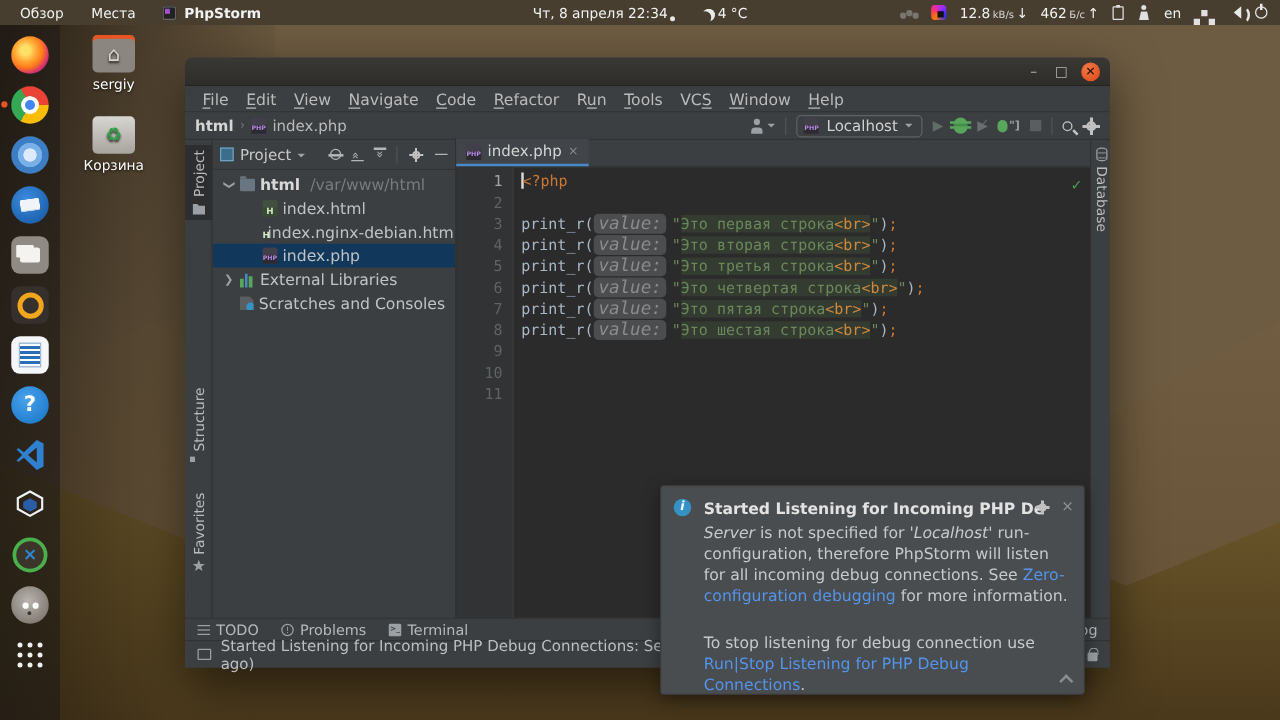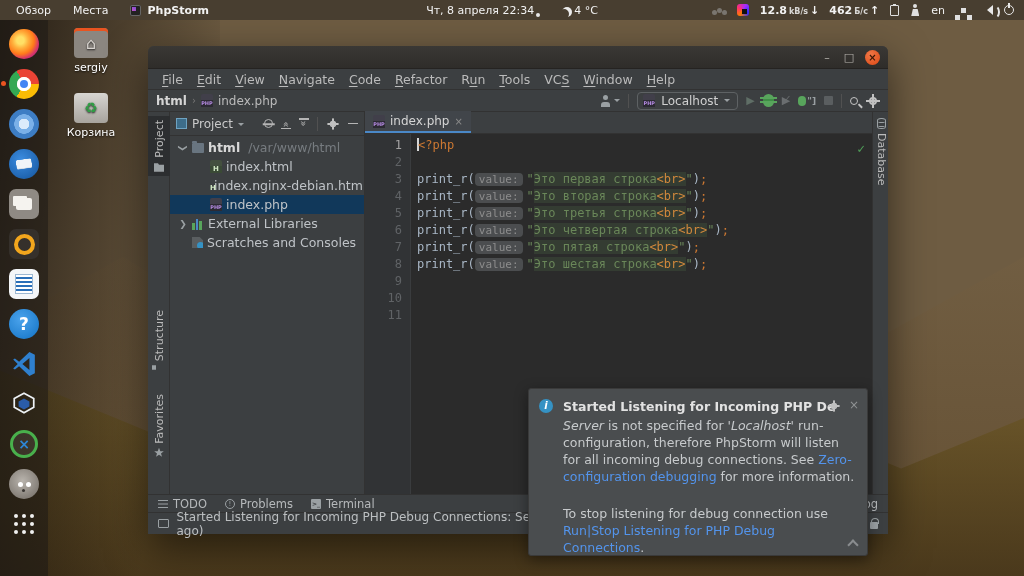--- a/index.html
+++ b/index.html
@@ -36,21 +36,21 @@
   .topbar .tb-center { position:absolute; left:0; right:0; text-align:center; pointer-events:none; }
   .tb-center-inner { pointer-events:auto; display:inline-flex; align-items:flex-end; gap:2px; }
   .tb-dot { width:4px; height:4px; border-radius:50%; background:#e8e8e8; }
   .topbar .tb-right { margin-left:auto; display:flex; align-items:center; gap:11px; padding-right:10px; }
   .crescent { width:10px; height:10px; border-radius:50%; box-shadow:inset -3px 2px 0 0 #eaeaea; }
   .tb-group { width:5px; height:5px; border-radius:50%; background:#9a9a9a;
     box-shadow:-5px 2px 0 #9a9a9a, 5px 2px 0 #9a9a9a; margin:0 4px; opacity:.6; }
   .tb-cube { width:12px; height:12px; border-radius:3px;
     background:conic-gradient(from 210deg,#ff7a00,#ff2d78,#a22dff,#2d2dff,#ff7a00); position:relative; }
   .tb-cube::after { content:""; position:absolute; right:2px; bottom:2px; width:5px; height:5px; background:#111; }
-  .tb-net { display:flex; align-items:baseline; gap:2px;font-weight:bold; }
+  .tb-net { display:flex; align-items:baseline; gap:2px; }
   .tb-net .unit { font-size:8px; opacity:.85; }
   .tb-clip { width:9px; height:11px; border:1px solid #e0e0e0; border-radius:1px; position:relative; }
   .tb-clip::before { content:""; position:absolute; left:2px; top:-2px; width:3px; height:2px; background:#e0e0e0; }
   .tb-person { position:relative; width:10px; height:12px; }
   .tb-person::before { content:""; position:absolute; left:3px; top:0; width:4px; height:4px; border-radius:50%; background:#e0e0e0; }
   .tb-person::after { content:""; position:absolute; left:1px; top:5px; width:8px; height:7px;
     background:#e0e0e0; clip-path:polygon(20% 0,80% 0,100% 100%,0 100%); }
   .tb-tree { width:5px; height:5px; background:#e0e0e0; position:relative; margin:0 5px; }
   .tb-tree::after { content:""; position:absolute; left:-6px; top:7px; width:5px; height:5px; background:#e0e0e0;
     box-shadow:12px 0 0 #e0e0e0; }
@@ -225,21 +225,21 @@
   .gutter .ln { height:17px; }
   .gutter .ln.cur { color:#a4a3a3; }
   .code { flex:1; padding:3px 0 0 6px; white-space:pre; overflow:hidden; }
   .cl { height:17px; }
   .tok-phptag { color:#cc7832; }
   .tok-plain  { color:#a9b7c6; }
   .tok-str    { color:#6a8759; }
   .tok-strhl  { color:#6a8759; background:rgba(101,150,90,.16); }
   .tok-taghl  { color:#d0883c; background:rgba(101,150,90,.16); }
   .tok-semi   { color:#cc7832; }
-  .tok-hint   { color:#8c8c8c; background:#4b4d4f; border-radius:4px; padding:0 4px; font-size:11px; margin-right:4px; }
+  .tok-hint   { color:#8c8c8c; background:#4b4d4f; border-radius:4px; padding:0 4px; font-size:14px; margin-right:4px;font-style:italic; }
   .caret { display:inline-block; width:2px; height:13px; background:#d8d8d8; vertical-align:-2px; margin-right:-1px; }
   .insp-ok { position:absolute; right:7px; top:6px; color:#4f9e58; font-size:13px; font-weight:bold; }
 
   
   .balloon { position:absolute; left:380px; top:276px; width:340px; height:168px; background:#4a4d4f;
     border:1px solid #3a3a3a; border-radius:3px; box-shadow:0 4px 14px rgba(0,0,0,.4);
     font-size:12.5px; color:#c7cacc; line-height:17px; z-index:10; padding:9px 12px 8px 34px; }
   .bal-info { position:absolute; left:10px; top:10px; width:14px; height:14px; border-radius:50%; background:#3592c4;
     color:#fff; font-size:10px; font-weight:bold; text-align:center; line-height:14px; font-style:italic; }
   .bal-title { font-weight:bold; color:#e2e2e2; white-space:nowrap; overflow:hidden; margin-bottom:2px; width:272px; }

